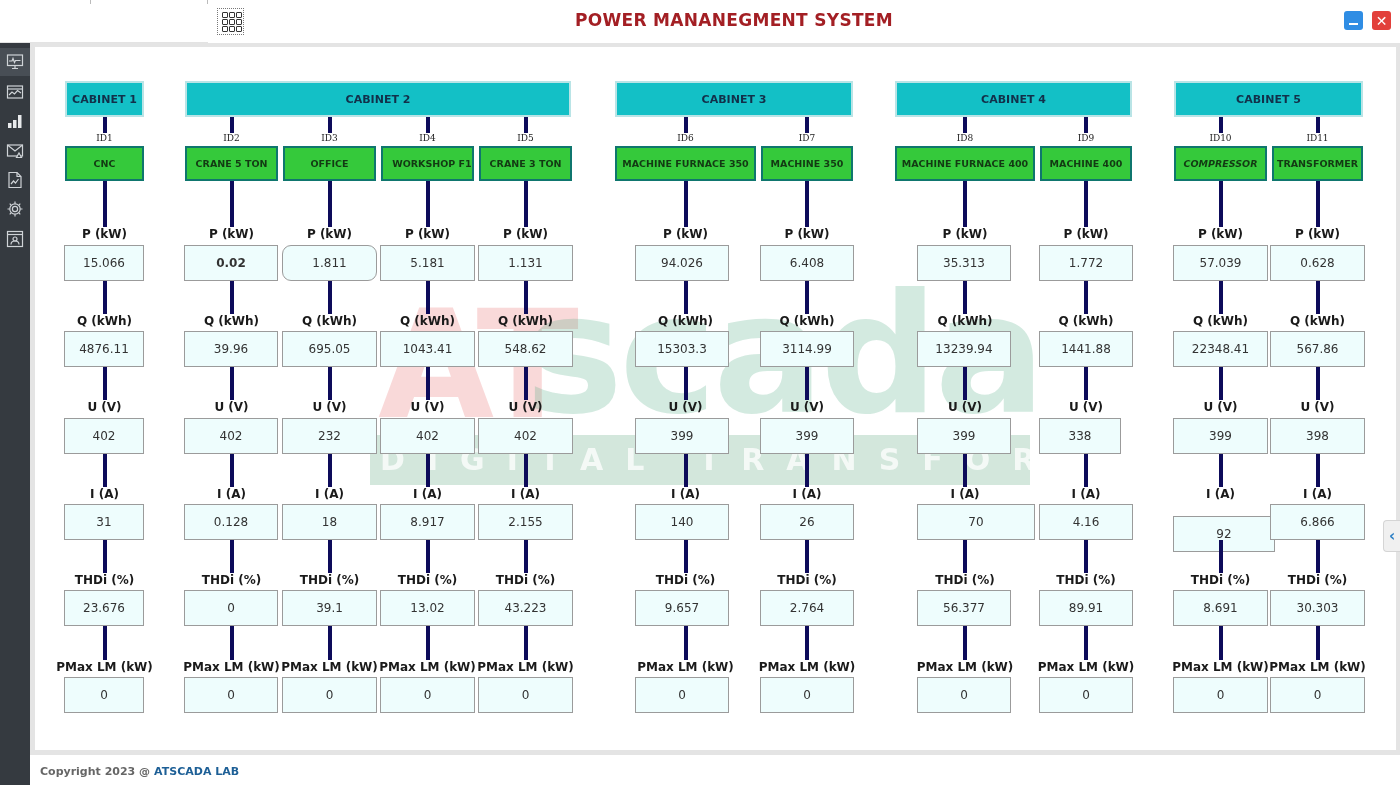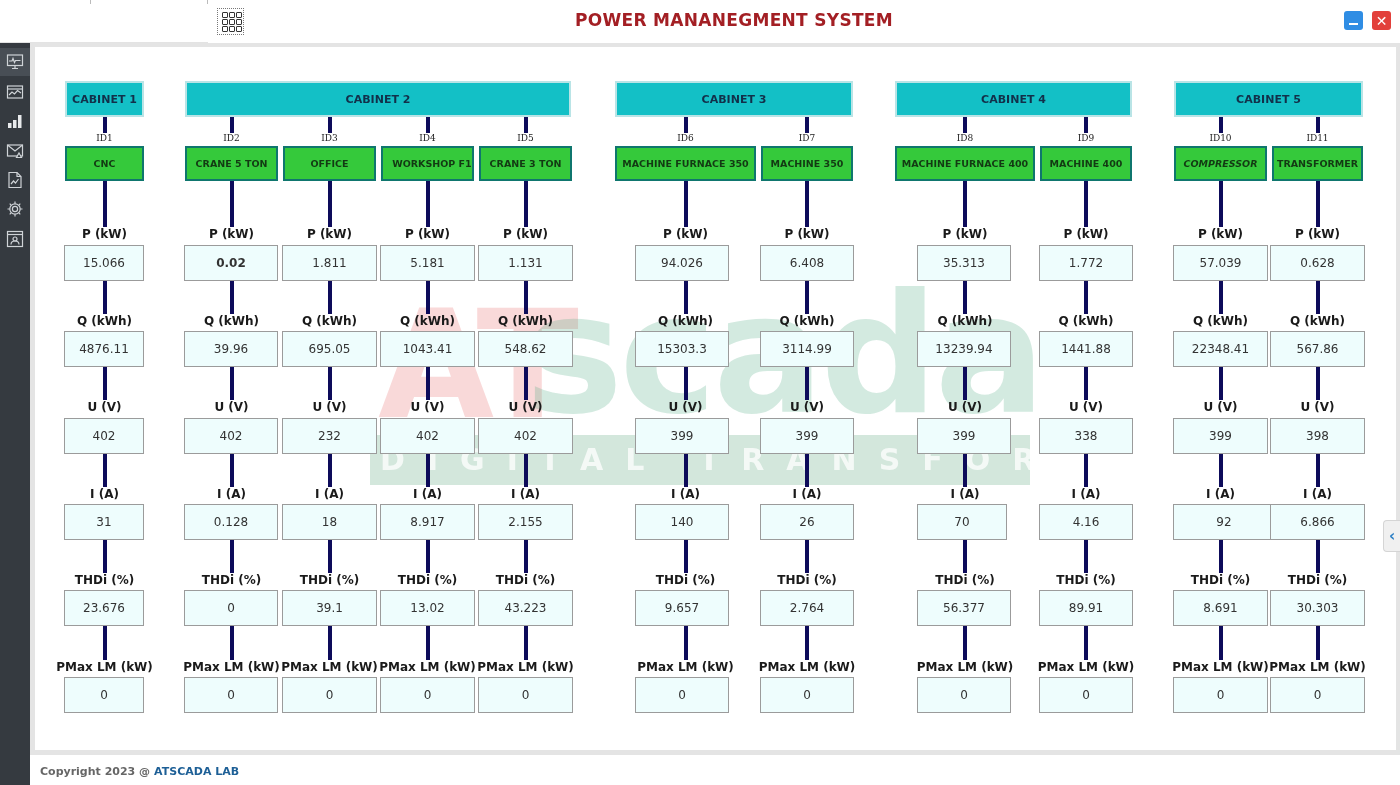--- a/index.html
+++ b/index.html
@@ -183,21 +183,21 @@
     <div class="mlabel" style="left: 231.5px; top: 573px;">THDi (%)</div>
     <div class="mbox" style="left: 184px; width: 94px; top: 590px;">0</div>
     <div class="vline" style="left: 229.5px; top: 626px; height: 34px;"></div>
     <div class="mlabel" style="left: 231.5px; top: 660px;">PMax LM (kW)</div>
     <div class="mbox" style="left: 184px; width: 94px; top: 677px;">0</div>
     <div class="vline" style="left: 327.5px; top: 117px; height: 16px;"></div>
     <div class="dev-id" style="left: 329.5px;">ID3</div>
     <div class="device" style="left: 283px; width: 93px;">OFFICE</div>
     <div class="vline" style="left: 327.5px; top: 181px; height: 46px;"></div>
     <div class="mlabel" style="left: 329.5px; top: 227px;">P (kW)</div>
-    <div class="mbox" style="left: 282px; width: 95px; top: 245px;">1.811</div>
+    <div class="mbox" style="left: 282px; width: 95px; top: 245px; border-radius: 9px;">1.811</div>
     <div class="vline" style="left: 327.5px; top: 281px; height: 33px;"></div>
     <div class="mlabel" style="left: 329.5px; top: 314px;">Q (kWh)</div>
     <div class="mbox" style="left: 282px; width: 95px; top: 331px;">695.05</div>
     <div class="vline" style="left: 327.5px; top: 367px; height: 33px;"></div>
     <div class="mlabel" style="left: 329.5px; top: 400px;">U (V)</div>
     <div class="mbox" style="left: 282px; width: 95px; top: 418px;">232</div>
     <div class="vline" style="left: 327.5px; top: 454px; height: 33px;"></div>
     <div class="mlabel" style="left: 329.5px; top: 487px;">I (A)</div>
     <div class="mbox" style="left: 282px; width: 95px; top: 504px;">18</div>
     <div class="vline" style="left: 327.5px; top: 540px; height: 33px;"></div>
@@ -297,39 +297,39 @@
     <div class="mlabel" style="left: 965px; top: 227px;">P (kW)</div>
     <div class="mbox" style="left: 917px; width: 94px; top: 245px;">35.313</div>
     <div class="vline" style="left: 963px; top: 281px; height: 33px;"></div>
     <div class="mlabel" style="left: 965px; top: 314px;">Q (kWh)</div>
     <div class="mbox" style="left: 917px; width: 94px; top: 331px;">13239.94</div>
     <div class="vline" style="left: 963px; top: 367px; height: 33px;"></div>
     <div class="mlabel" style="left: 965px; top: 400px;">U (V)</div>
     <div class="mbox" style="left: 917px; width: 94px; top: 418px;">399</div>
     <div class="vline" style="left: 963px; top: 454px; height: 33px;"></div>
     <div class="mlabel" style="left: 965px; top: 487px;">I (A)</div>
-    <div class="mbox" style="left: 917px; width: 90px; top: 504px;">70</div>
+    <div class="mbox" style="left: 917px; width: 118px; top: 504px;">70</div>
     <div class="vline" style="left: 963px; top: 540px; height: 33px;"></div>
     <div class="mlabel" style="left: 965px; top: 573px;">THDi (%)</div>
     <div class="mbox" style="left: 917px; width: 94px; top: 590px;">56.377</div>
     <div class="vline" style="left: 963px; top: 626px; height: 34px;"></div>
     <div class="mlabel" style="left: 965px; top: 660px;">PMax LM (kW)</div>
     <div class="mbox" style="left: 917px; width: 94px; top: 677px;">0</div>
     <div class="vline" style="left: 1084px; top: 117px; height: 16px;"></div>
     <div class="dev-id" style="left: 1086px;">ID9</div>
     <div class="device" style="left: 1040px; width: 92px;">MACHINE 400</div>
     <div class="vline" style="left: 1084px; top: 181px; height: 46px;"></div>
     <div class="mlabel" style="left: 1086px; top: 227px;">P (kW)</div>
     <div class="mbox" style="left: 1039px; width: 94px; top: 245px;">1.772</div>
     <div class="vline" style="left: 1084px; top: 281px; height: 33px;"></div>
     <div class="mlabel" style="left: 1086px; top: 314px;">Q (kWh)</div>
     <div class="mbox" style="left: 1039px; width: 94px; top: 331px;">1441.88</div>
     <div class="vline" style="left: 1084px; top: 367px; height: 33px;"></div>
     <div class="mlabel" style="left: 1086px; top: 400px;">U (V)</div>
-    <div class="mbox" style="left: 1039px; width: 94px; top: 418px;">338</div>
+    <div class="mbox" style="left: 1039px; width: 82px; top: 418px;">338</div>
     <div class="vline" style="left: 1084px; top: 454px; height: 33px;"></div>
     <div class="mlabel" style="left: 1086px; top: 487px;">I (A)</div>
     <div class="mbox" style="left: 1039px; width: 94px; top: 504px;">4.16</div>
     <div class="vline" style="left: 1084px; top: 540px; height: 33px;"></div>
     <div class="mlabel" style="left: 1086px; top: 573px;">THDi (%)</div>
     <div class="mbox" style="left: 1039px; width: 94px; top: 590px;">89.91</div>
     <div class="vline" style="left: 1084px; top: 626px; height: 34px;"></div>
     <div class="mlabel" style="left: 1086px; top: 660px;">PMax LM (kW)</div>
     <div class="mbox" style="left: 1039px; width: 94px; top: 677px;">0</div>
     <div class="vline" style="left: 1218.5px; top: 117px; height: 16px;"></div>
@@ -339,21 +339,21 @@
     <div class="mlabel" style="left: 1220.5px; top: 227px;">P (kW)</div>
     <div class="mbox" style="left: 1173px; width: 95px; top: 245px;">57.039</div>
     <div class="vline" style="left: 1218.5px; top: 281px; height: 33px;"></div>
     <div class="mlabel" style="left: 1220.5px; top: 314px;">Q (kWh)</div>
     <div class="mbox" style="left: 1173px; width: 95px; top: 331px;">22348.41</div>
     <div class="vline" style="left: 1218.5px; top: 367px; height: 33px;"></div>
     <div class="mlabel" style="left: 1220.5px; top: 400px;">U (V)</div>
     <div class="mbox" style="left: 1173px; width: 95px; top: 418px;">399</div>
     <div class="vline" style="left: 1218.5px; top: 454px; height: 33px;"></div>
     <div class="mlabel" style="left: 1220.5px; top: 487px;">I (A)</div>
-    <div class="mbox" style="left: 1173px; width: 102px; top: 504px;">92</div>
+    <div class="mbox" style="left: 1173px; width: 102px; top: 516px;">92</div>
     <div class="vline" style="left: 1218.5px; top: 540px; height: 33px;"></div>
     <div class="mlabel" style="left: 1220.5px; top: 573px;">THDi (%)</div>
     <div class="mbox" style="left: 1173px; width: 95px; top: 590px;">8.691</div>
     <div class="vline" style="left: 1218.5px; top: 626px; height: 34px;"></div>
     <div class="mlabel" style="left: 1220.5px; top: 660px;">PMax LM (kW)</div>
     <div class="mbox" style="left: 1173px; width: 95px; top: 677px;">0</div>
     <div class="vline" style="left: 1315.5px; top: 117px; height: 16px;"></div>
     <div class="dev-id" style="left: 1317.5px;">ID11</div>
     <div class="device" style="left: 1272px; width: 91px;">TRANSFORMER</div>
     <div class="vline" style="left: 1315.5px; top: 181px; height: 46px;"></div>

